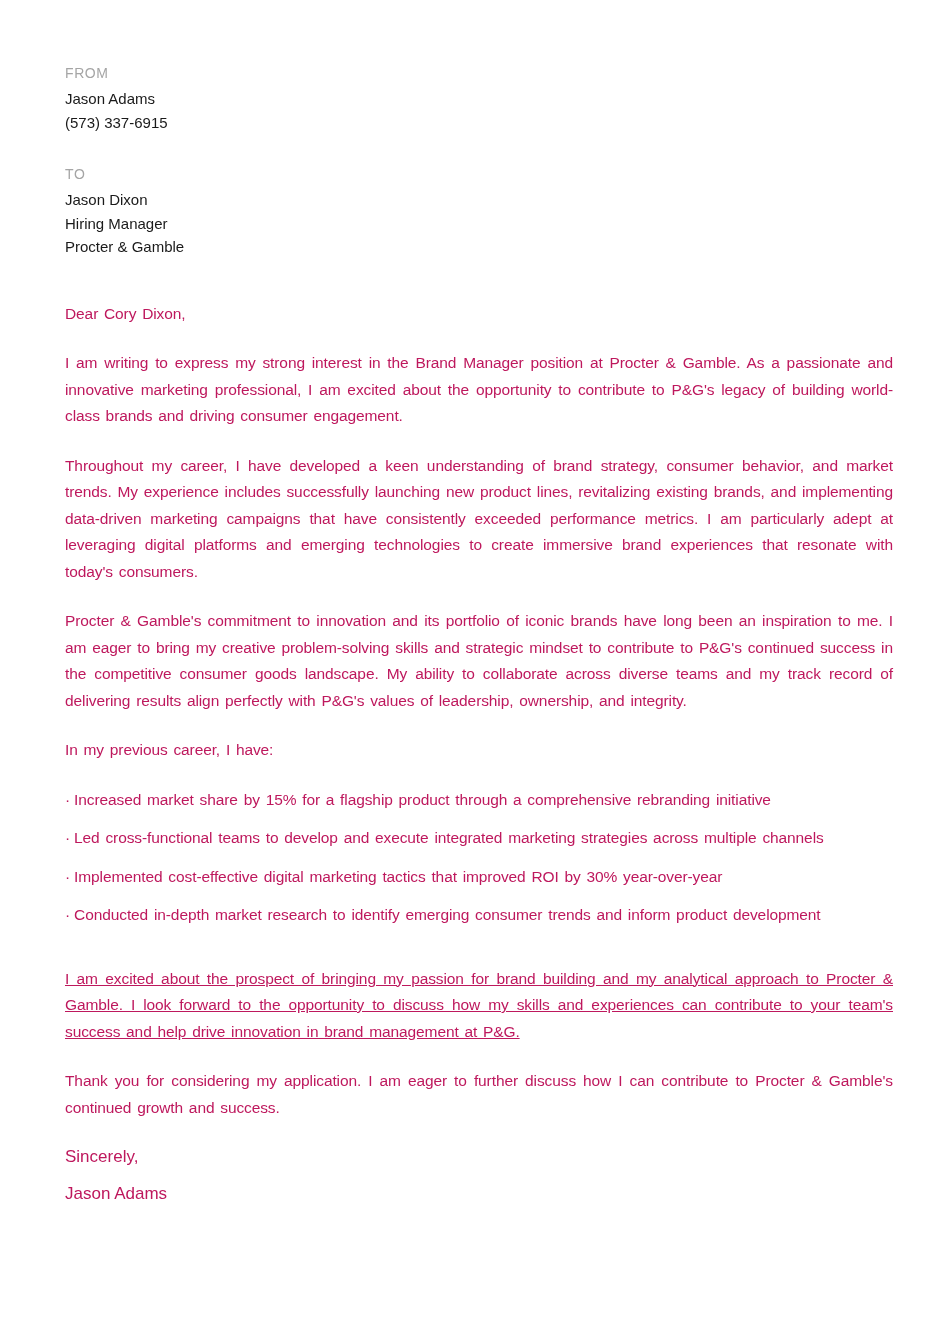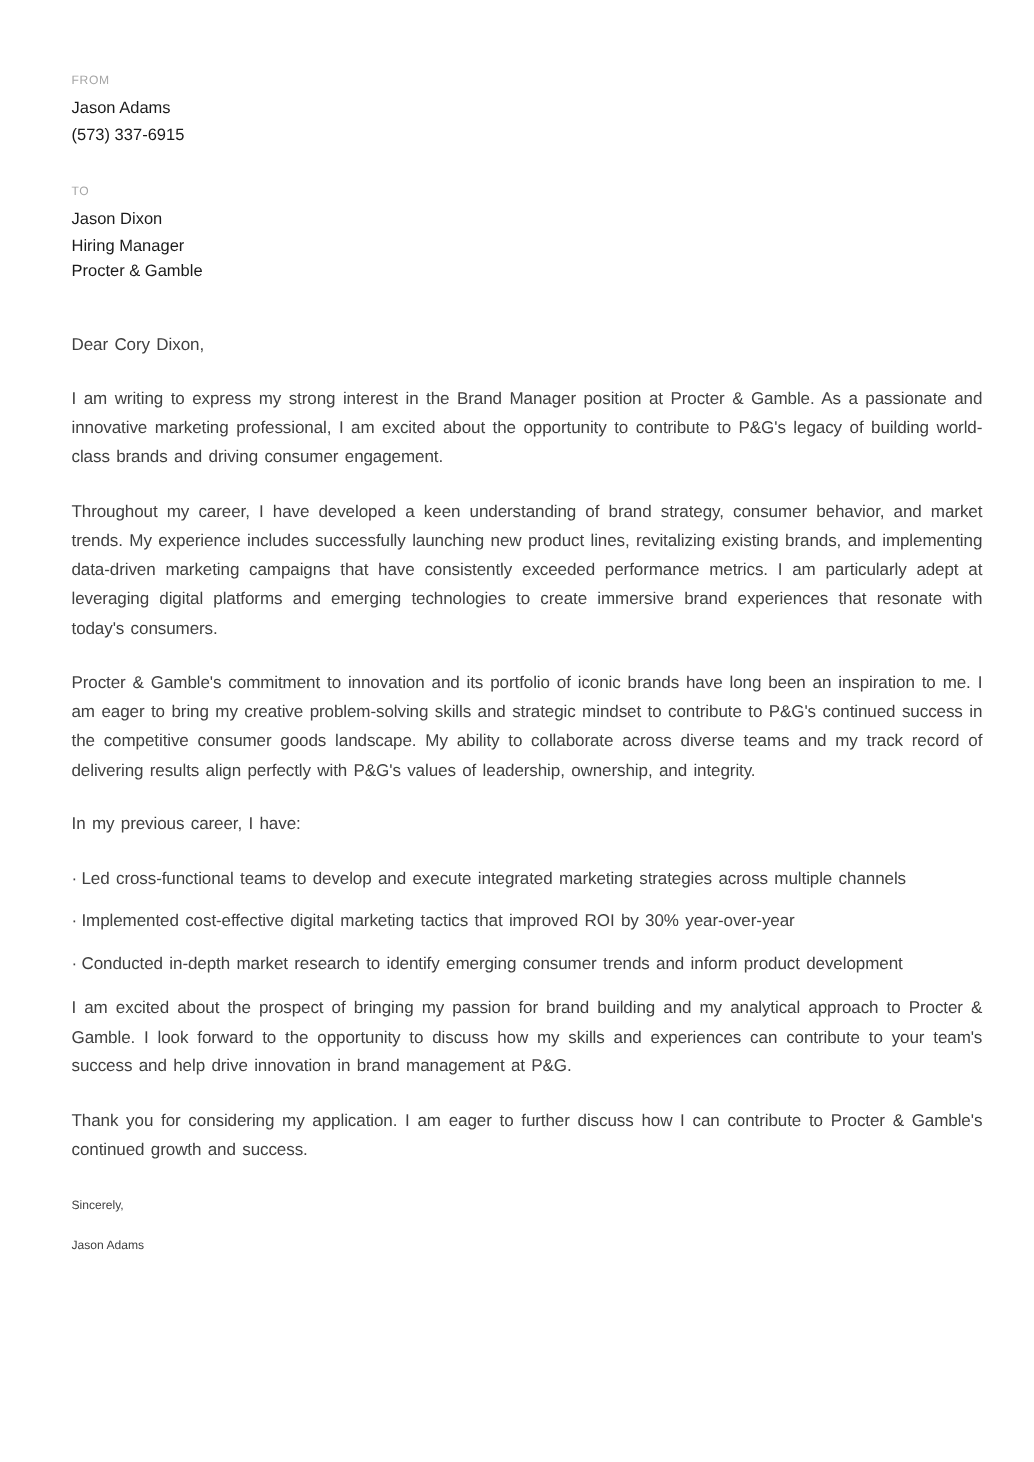--- a/index.html
+++ b/index.html
@@ -12,54 +12,54 @@
     overflow: hidden;
   }
   .page {
     width: 940px;
     height: 1329px;
     background: #ffffff;
     padding: 67px 47px 0 65px;
   }
   
   .addr-label {
-    font-size: 11px;
+    font-size: 14px;
     line-height: 12px;
     letter-spacing: 0.6px;
     color: #a5a5a5;
     margin-bottom: 8px;
   }
   .addr-line {
     font-size: 15px;
     line-height: 23.5px;
     color: #1a1a1a;
   }
   .to-block { margin-top: 34px; }
   
   .letter-body {
     margin-top: 42px;
     width: 828px;
-    color: #404040;
+    color: #be185d;
     font-size: 15.5px;
     line-height: 26.5px;
     letter-spacing: -0.1px;
     word-spacing: 1.6px;
   }
   .letter-body p { margin: 0 0 23px 0; }
   .letter-body p.body-par { text-align: justify; }
   .letter-body p.bullet { margin-bottom: 12px; }
   .bullet-dot {
     display: inline-block;
     margin-right: 4px;
   }
   .signoff { margin-bottom: 10px !important; }
   .signoff, .signature {
     letter-spacing: 0;
     word-spacing: 0;
-    font-size: 11px;
+    font-size: 17px;
   }
 </style>
 </head>
 <body>
 
 <div class="page">
 
   <div class="from-block">
     <div class="addr-label">FROM</div>
     <div class="addr-line">Jason Adams</div>
@@ -75,24 +75,25 @@
 
   <div class="letter-body">
     <p>Dear Cory Dixon,</p>
 
     <p class="body-par">I am writing to express my strong interest in the Brand Manager position at Procter &amp; Gamble. As a passionate and innovative marketing professional, I am excited about the opportunity to contribute to P&amp;G's legacy of building world-class brands and driving consumer engagement.</p>
     <p class="body-par">Throughout my career, I have developed a keen understanding of brand strategy, consumer behavior, and market trends. My experience includes successfully launching new product lines, revitalizing existing brands, and implementing data-driven marketing campaigns that have consistently exceeded performance metrics. I am particularly adept at leveraging digital platforms and emerging technologies to create immersive brand experiences that resonate with today's consumers.</p>
     <p class="body-par">Procter &amp; Gamble's commitment to innovation and its portfolio of iconic brands have long been an inspiration to me. I am eager to bring my creative problem-solving skills and strategic mindset to contribute to P&amp;G's continued success in the competitive consumer goods landscape. My ability to collaborate across diverse teams and my track record of delivering results align perfectly with P&amp;G's values of leadership, ownership, and integrity.</p>
 
     <p>In my previous career, I have:</p>
 
+    <p class="bullet"><span class="bullet-dot">·</span><span>Increased market share by 15% for a flagship product through a comprehensive rebranding initiative</span></p>
     <p class="bullet"><span class="bullet-dot">·</span><span>Led cross-functional teams to develop and execute integrated marketing strategies across multiple channels</span></p>
     <p class="bullet"><span class="bullet-dot">·</span><span>Implemented cost-effective digital marketing tactics that improved ROI by 30% year-over-year</span></p>
     <p class="bullet"><span class="bullet-dot">·</span><span>Conducted in-depth market research to identify emerging consumer trends and inform product development</span></p>
 
-    <p class="body-par" style="margin-top: 14px;">I am excited about the prospect of bringing my passion for brand building and my analytical approach to Procter &amp; Gamble. I look forward to the opportunity to discuss how my skills and experiences can contribute to your team's success and help drive innovation in brand management at P&amp;G.</p>
+    <p class="body-par" style="margin-top: 37px; text-decoration: underline;">I am excited about the prospect of bringing my passion for brand building and my analytical approach to Procter &amp; Gamble. I look forward to the opportunity to discuss how my skills and experiences can contribute to your team's success and help drive innovation in brand management at P&amp;G.</p>
     <p class="body-par">Thank you for considering my application. I am eager to further discuss how I can contribute to Procter &amp; Gamble's continued growth and success.</p>
 
     <p class="signoff">Sincerely,</p>
     <p class="signature">Jason Adams</p>
   </div>
 
 </div>
 
 </body></html>

